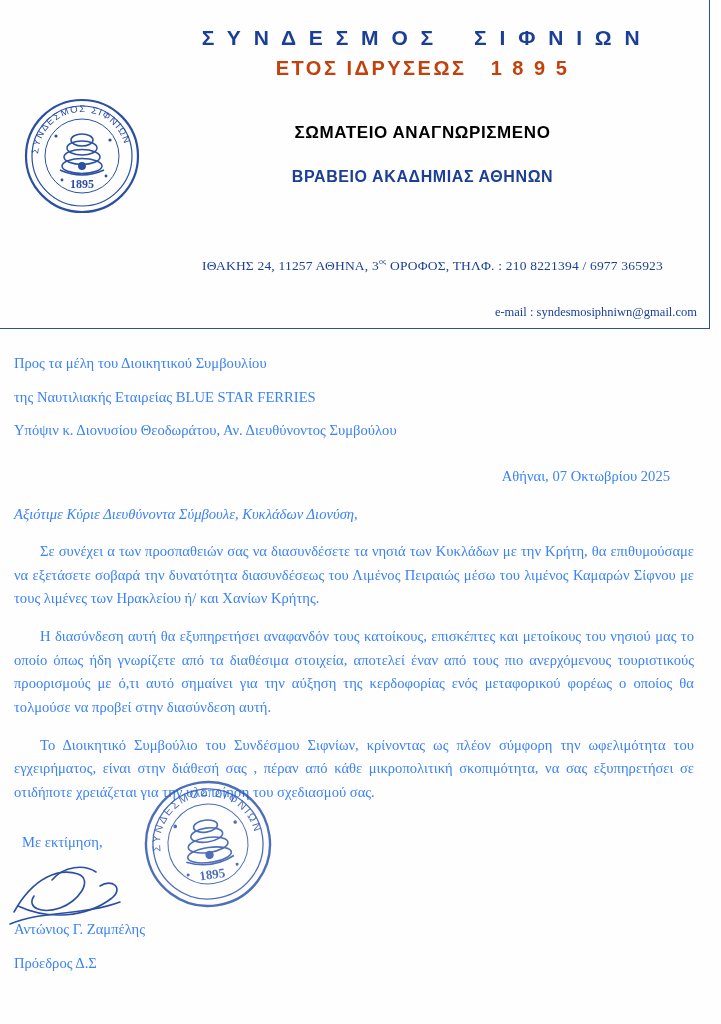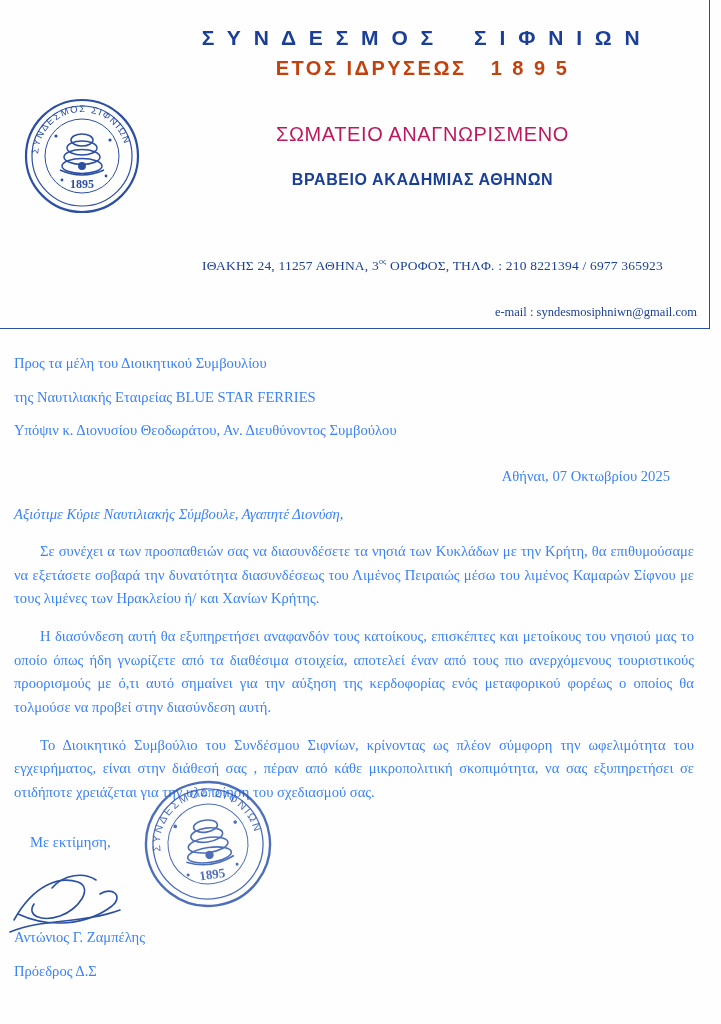--- a/index.html
+++ b/index.html
@@ -69,24 +69,24 @@
     font-family: "Liberation Sans", sans-serif;
     font-weight: bold;
     font-size: 20px;
     letter-spacing: 2.5px;
     color: #c2410c;
     margin-top: 7px;
     white-space: pre;
   }
   .subtitle1 {
     font-family: "Liberation Sans", sans-serif;
-    font-weight: normal;
-    font-size: 20px;
+    font-weight: bold;
+    font-size: 17px;
     letter-spacing: 0.6px;
-    color: #be185d;
+    color: #000000;
     margin-top: 43px;
   }
   .subtitle2 {
     font-family: "Liberation Sans", sans-serif;
     font-weight: bold;
     font-size: 16px;
     letter-spacing: 0.6px;
     color: #1b3f96;
     margin-top: 25px;
   }
@@ -141,21 +141,21 @@
   .para {
     margin: 14px 0 12px 0;
     text-indent: 26px;
     text-align: justify;
   }
 
   .closing {
     margin-top: 26px;
   }
   .closing-line {
-    margin: 16px;
+    margin: 8px;
   }
   .signature-area {
     position: relative;
     height: 74px;
   }
   .signature-ink {
     position: absolute;
     left: -6px;
     top: -4px;
     width: 200px;
@@ -237,21 +237,21 @@
   <div class="body-block">
 
     <div class="recipient">
       <p>Προς τα μέλη του Διοικητικού Συμβουλίου</p>
       <p>της Ναυτιλιακής Εταιρείας BLUE STAR FERRIES</p>
       <p>Υπόψιν κ. Διονυσίου Θεοδωράτου, Αν. Διευθύνοντος Συμβούλου</p>
     </div>
 
     <div class="date-line">Αθήναι, 07 Οκτωβρίου 2025</div>
 
-    <p class="salutation">Αξιότιμε Κύριε Ναυτιλιακής Σύμβουλε,  Αγαπητέ Διονύση,</p>
+    <p class="salutation">Αξιότιμε Κύριε Διευθύνοντα Σύμβουλε,  Κυκλάδων Διονύση,</p>
 
     <p class="para">Σε συνέχει α των προσπαθειών σας να διασυνδέσετε τα νησιά των Κυκλάδων με την Κρήτη, θα επιθυμούσαμε να εξετάσετε σοβαρά την δυνατότητα διασυνδέσεως του Λιμένος Πειραιώς μέσω του λιμένος Καμαρών Σίφνου με τους λιμένες των Ηρακλείου ή/ και Χανίων Κρήτης.</p>
     <p class="para">Η διασύνδεση αυτή  θα εξυπηρετήσει αναφανδόν  τους κατοίκους, επισκέπτες και μετοίκους του νησιού μας το οποίο όπως ήδη γνωρίζετε από τα διαθέσιμα στοιχεία, αποτελεί έναν από τους πιο ανερχόμενους  τουριστικούς προορισμούς με ό,τι αυτό σημαίνει για την αύξηση της κερδοφορίας ενός μεταφορικού φορέως ο οποίος θα τολμούσε να προβεί στην διασύνδεση αυτή.</p>
     <p class="para">Το Διοικητικό Συμβούλιο του Συνδέσμου Σιφνίων, κρίνοντας ως πλέον σύμφορη την ωφελιμότητα του εγχειρήματος, είναι στην διάθεσή σας , πέραν από κάθε μικροπολιτική σκοπιμότητα, να σας εξυπηρετήσει σε οτιδήποτε χρειάζεται για την υλοποίηση του σχεδιασμού σας.</p>
 
     <div class="closing">
       <p class="closing-line">Με εκτίμηση,</p>
 
       <div class="signature-area">
         <svg class="signature-ink" viewBox="0 0 200 80">

